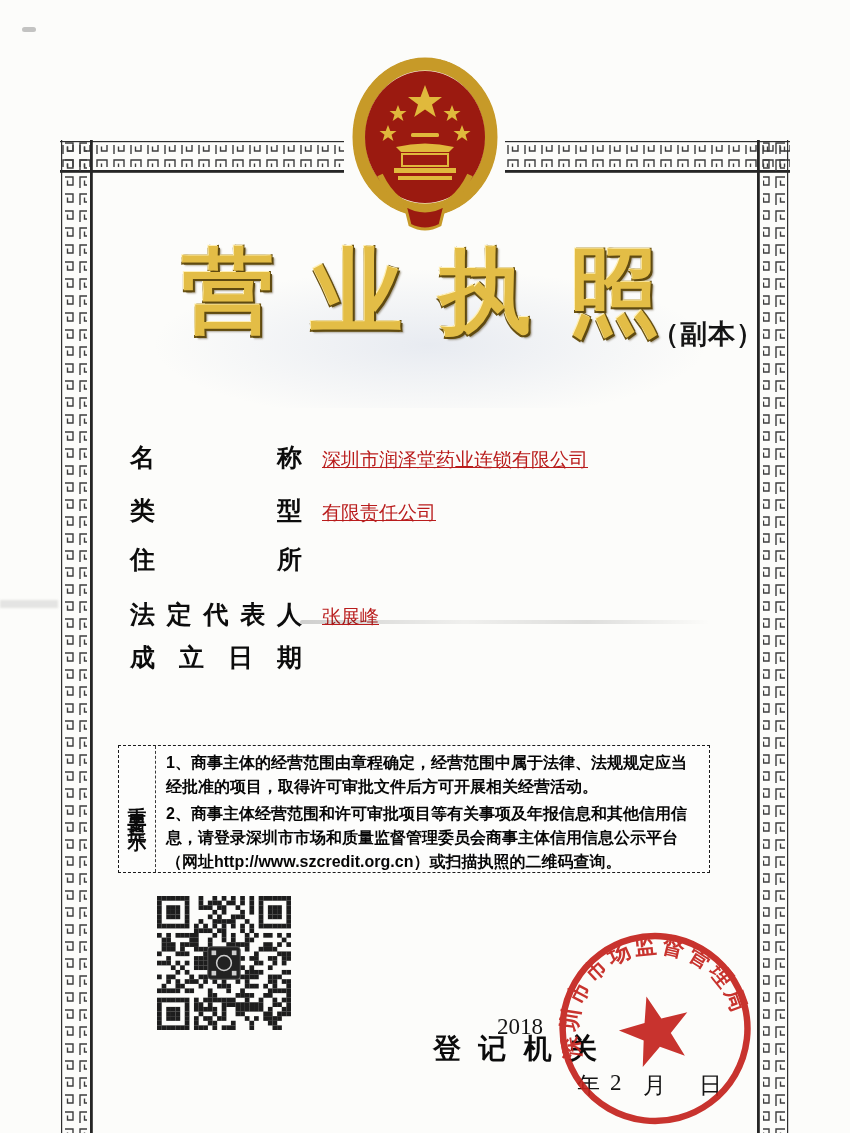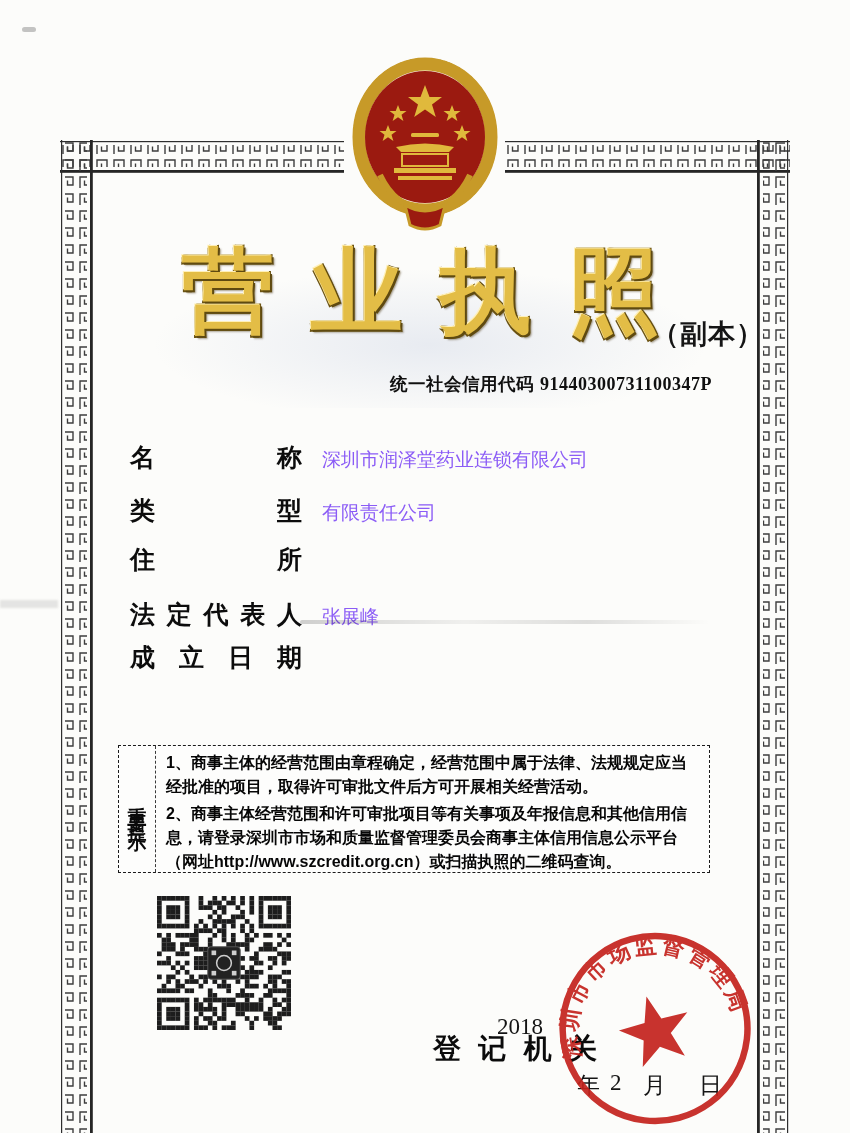--- a/index.html
+++ b/index.html
@@ -26,21 +26,21 @@
   }
   .subtitle{position:absolute;left:652px;top:316px;font-size:27px;font-weight:600;
     font-family:"Liberation Serif",serif;color:#151515;letter-spacing:1px;}
   .code-line{position:absolute;top:372px;right:138px;font-size:17.5px;font-weight:700;color:#101010;letter-spacing:.5px;}
   .code-line .code{font-family:"Liberation Serif",serif;font-size:18px;margin-left:6px;letter-spacing:.5px;}
   
   .field-row{position:absolute;left:130px;display:flex;}
   .field-label{width:172px;display:flex;justify-content:space-between;
     font-weight:700;font-size:25px;color:#0c0c0c;flex:none;}
   .field-value{margin-left:20px;width:384px;font-family:"Liberation Serif",serif;
-    font-size:19px;line-height:1.68;color:#8b5cf6;padding-top:3px;}
+    font-size:19px;line-height:1.68;color:#b91c1c;padding-top:3px;text-decoration:underline;}
   .fv-big{font-size:20px;}
   
   .notice{position:absolute;left:118px;top:745px;width:592px;height:128px;
     border:1.7px dashed #1b1b1b;display:flex;box-sizing:border-box;background:rgba(255,255,255,.4);}
   .notice-head{flex:none;width:36px;border-right:1px dashed #3a3a3a;display:flex;align-items:center;justify-content:center;}
   .notice-head div{writing-mode:vertical-rl;text-orientation:upright;font-size:19px;font-weight:700;
     letter-spacing:9px;color:#0a0a0a;}
   .notice-body{padding:5px 10px 4px 10px;font-size:16px;font-weight:700;line-height:1.52;color:#060606;}
   .notice-body p{margin:0 0 2px 0;}
   
@@ -121,23 +121,20 @@
   </svg>
 
   <div class="title-row">
       <span>营</span>
       <span>业</span>
       <span>执</span>
       <span>照</span>
     </div>
   <div class="subtitle">（副本）</div>
 
-  <div class="code-line">
-    <span>统一社会信用代码</span><span class="code">91440300731100347P</span>
-  </div>
 
   <div class="field-row" style="top:441px;">
     <div class="field-label">
         <span>名</span>
         <span>称</span>
       </div>
     <div class="field-value">深圳市润泽堂药业连锁有限公司</div>
   </div>
   <div class="field-row" style="top:494px;">
     <div class="field-label">

